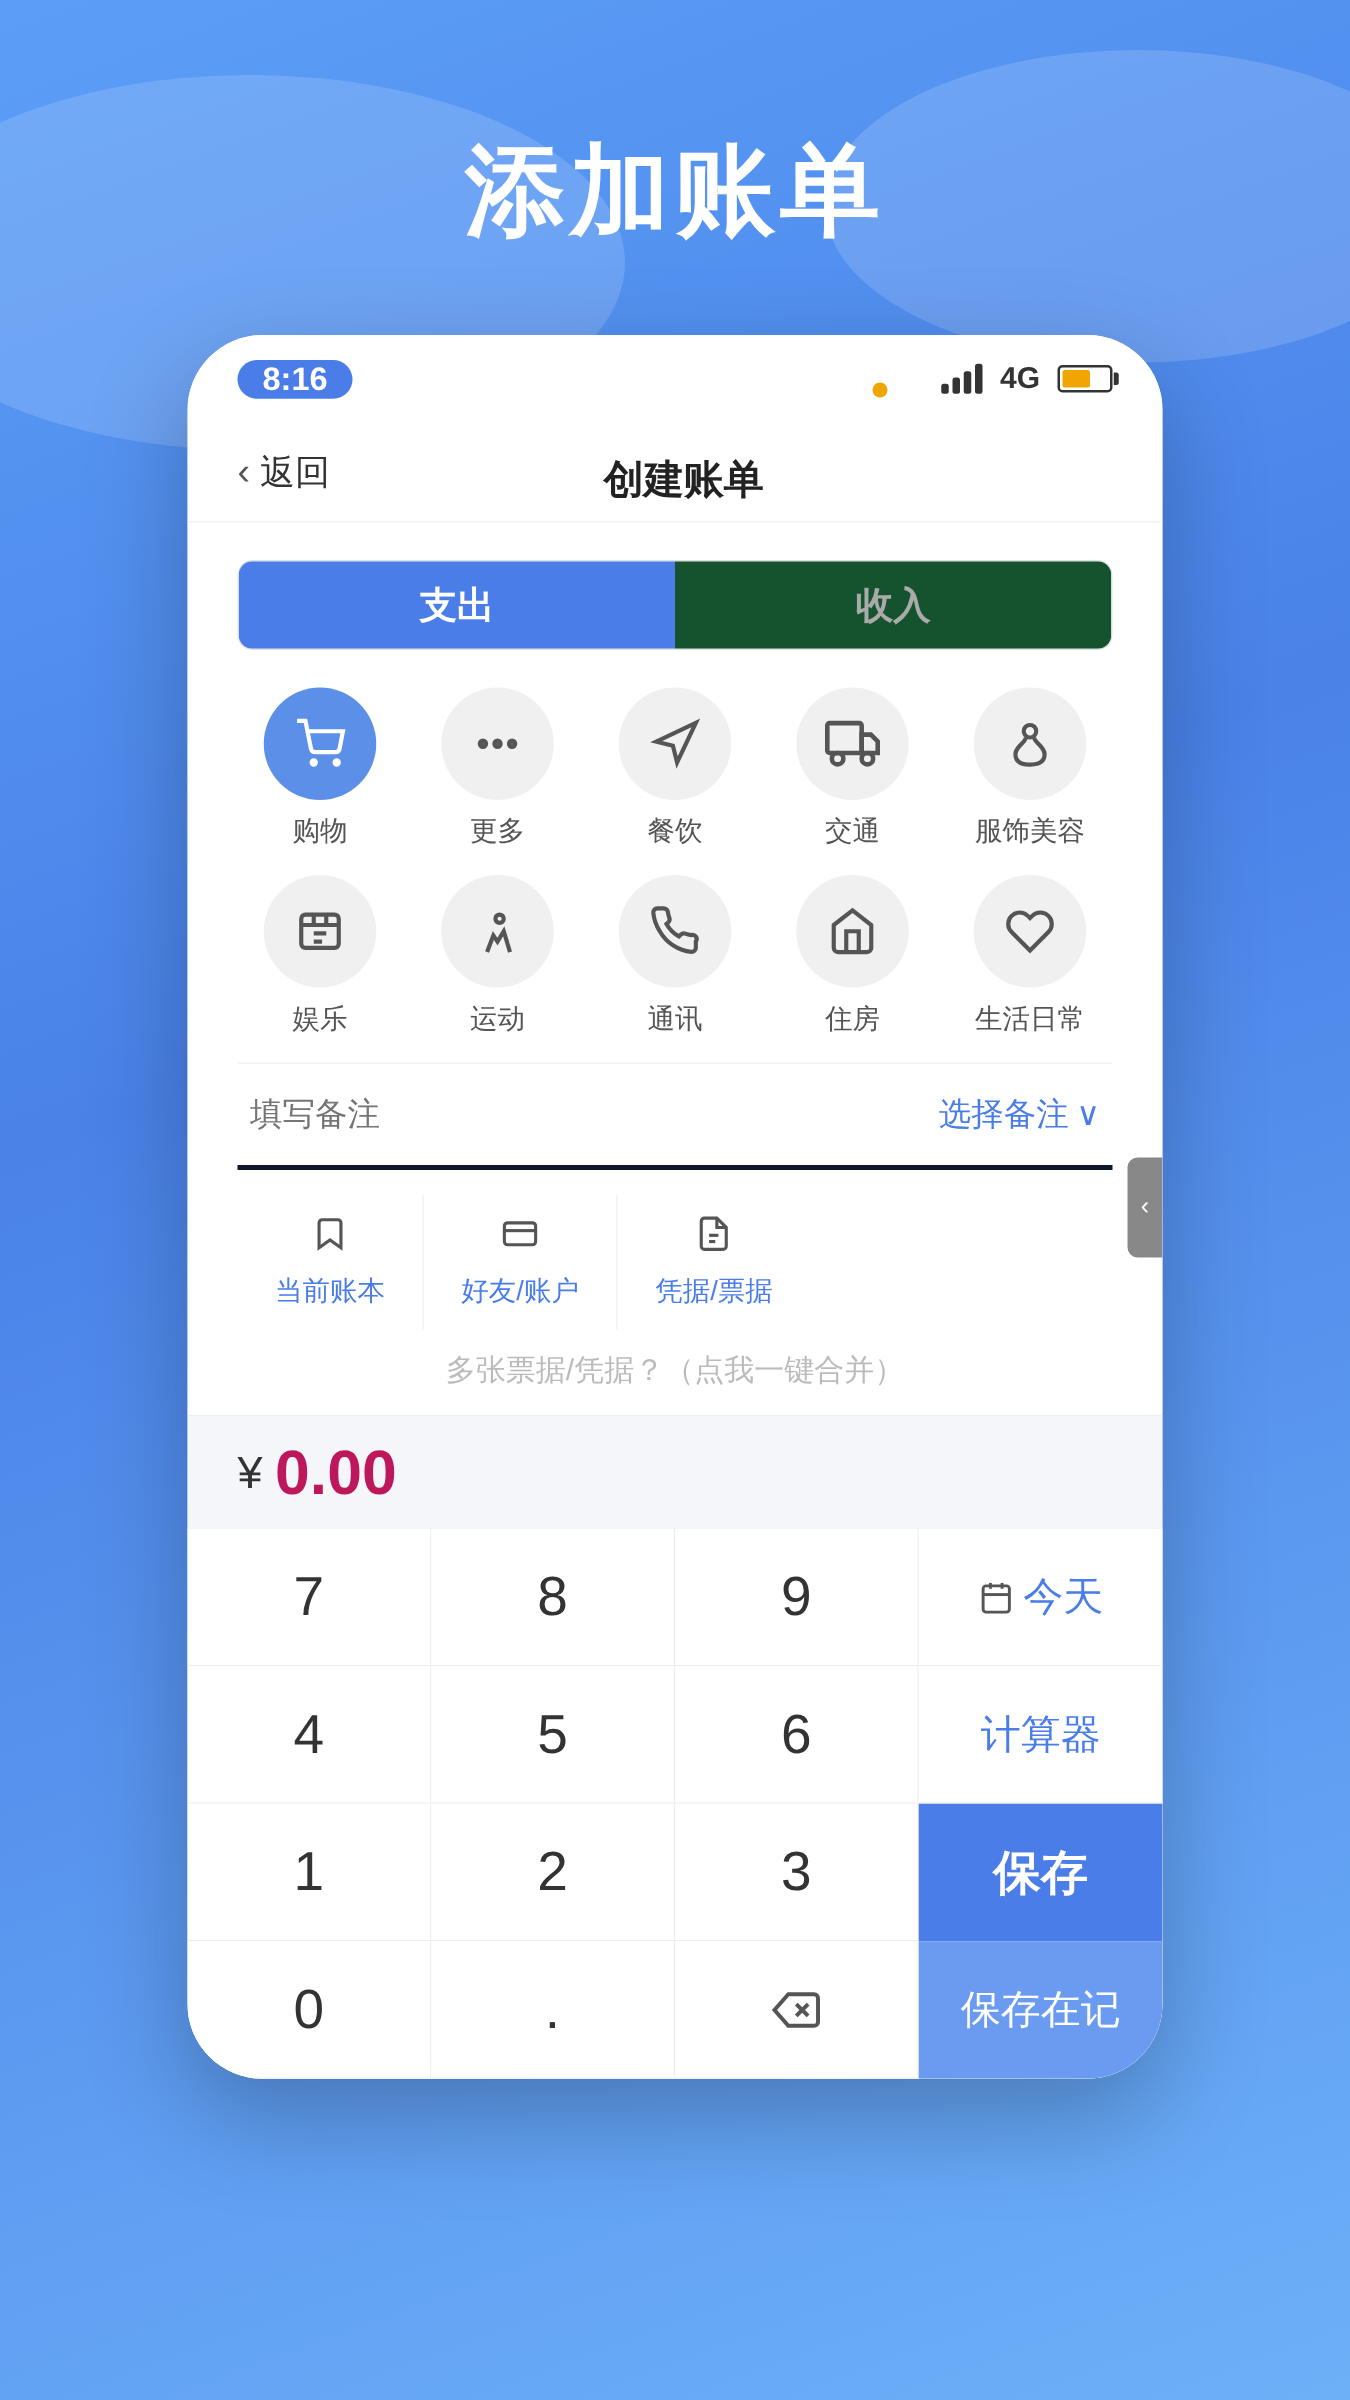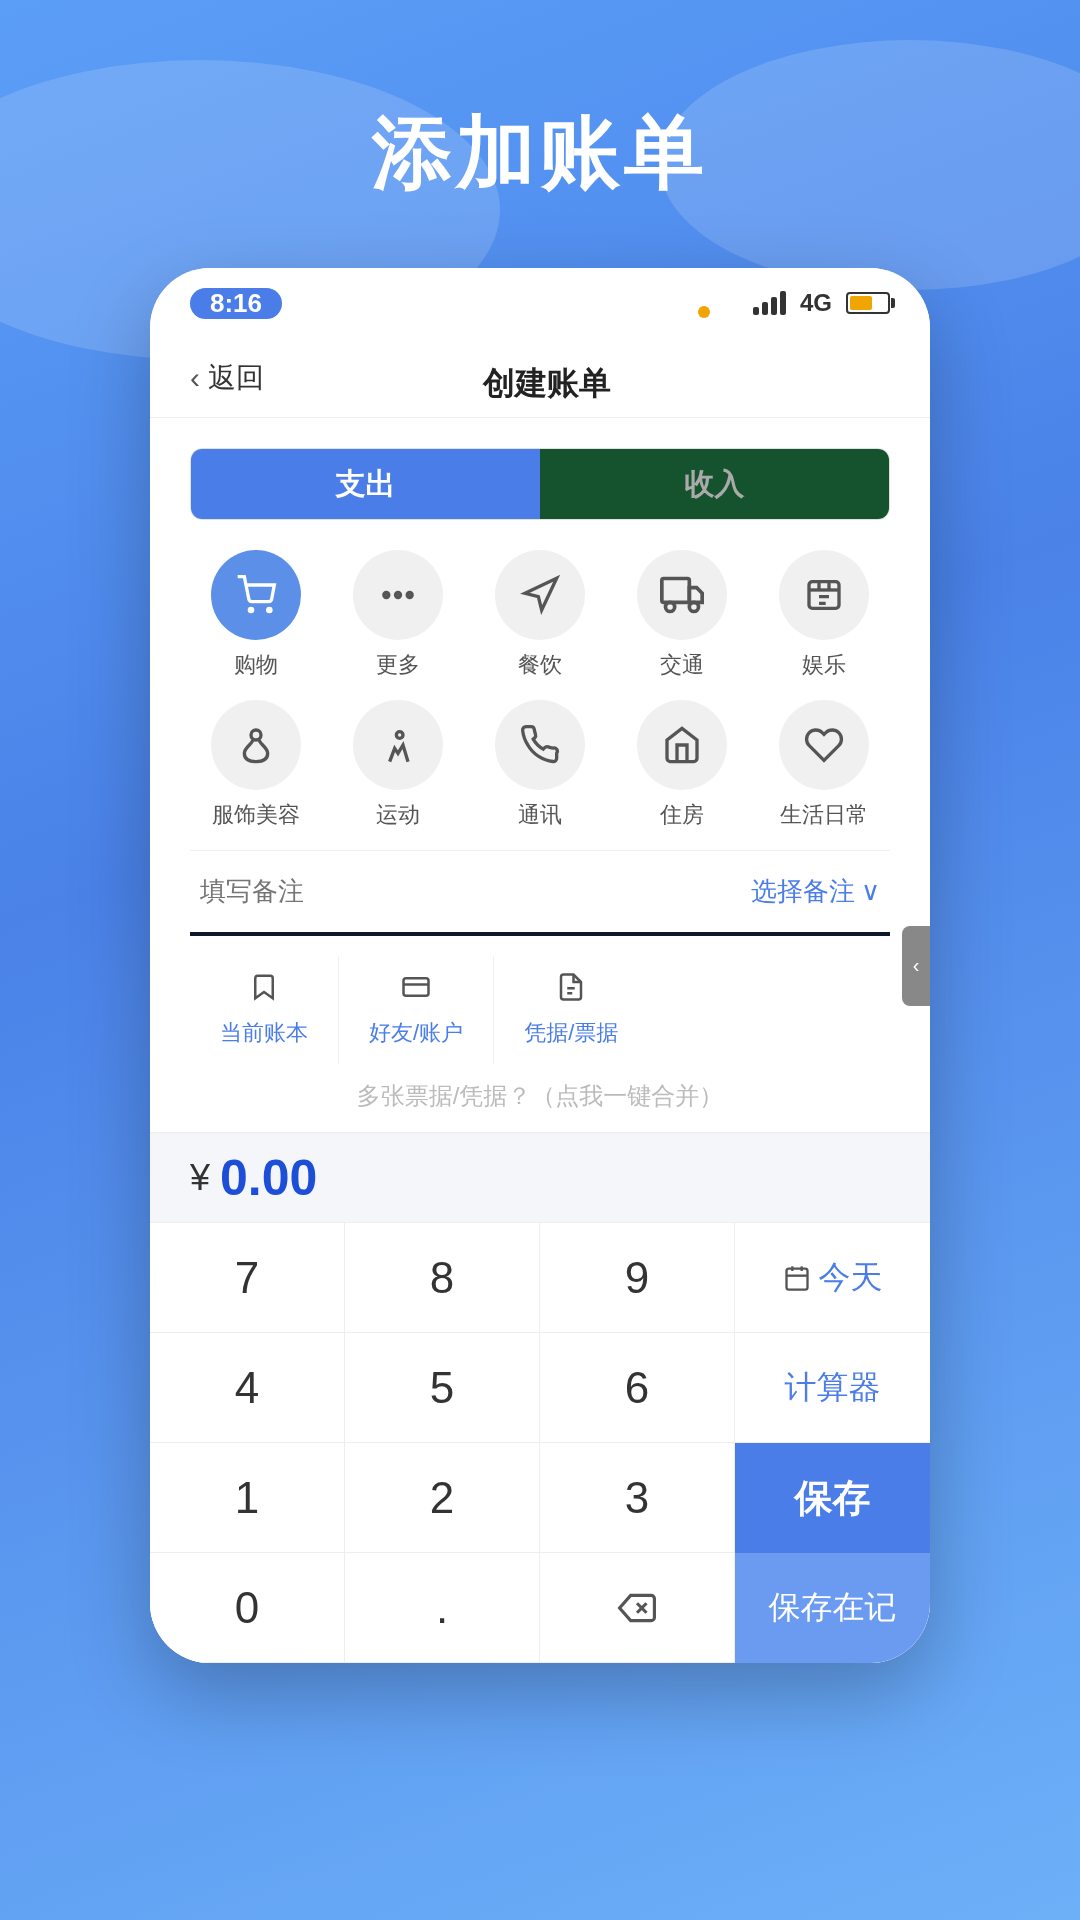--- a/index.html
+++ b/index.html
@@ -347,21 +347,21 @@
 
     .currency-symbol {
       font-size: 36px;
       color: #333;
       margin-right: 10px;
     }
 
     .amount-value {
       font-size: 50px;
       font-weight: 700;
-      color: #1d4ed8;
+      color: #be185d;
     }
 
     
     .numpad {
       background: white;
       display: grid;
       grid-template-columns: repeat(4, 1fr);
       border-top: 1px solid #eee;
     }
 
@@ -518,39 +518,39 @@
             <circle cx="5.5" cy="18.5" r="2.5"></circle>
             <circle cx="18.5" cy="18.5" r="2.5"></circle>
           </svg>
         </div>
         <span class="category-label">交通</span>
       </div>
 
       <div class="category-item">
         <div class="category-icon-wrap">
           <svg width="40" height="40" viewBox="0 0 24 24" stroke="#666" stroke-width="2">
+            <path d="M12 22c-4 0-7-1-7-5 0-2 1.5-3.5 3-5 1-1 2-2 2-3"></path>
+            <path d="M12 22c4 0 7-1 7-5 0-2-1.5-3.5-3-5-1-1-2-2-2-3"></path>
+            <circle cx="12" cy="6" r="3"></circle>
+          </svg>
+        </div>
+        <span class="category-label">服饰美容</span>
+      </div>
+
+      <div class="category-item">
+        <div class="category-icon-wrap">
+          <svg width="40" height="40" viewBox="0 0 24 24" stroke="#666" stroke-width="2">
             <rect x="3" y="4" width="18" height="16" rx="2"></rect>
             <line x1="3" y1="9" x2="21" y2="9"></line>
             <line x1="9" y1="4" x2="9" y2="9"></line>
             <line x1="15" y1="4" x2="15" y2="9"></line>
             <path d="M9 13h6M9 17h4"></path>
           </svg>
         </div>
         <span class="category-label">娱乐</span>
-      </div>
-
-      <div class="category-item">
-        <div class="category-icon-wrap">
-          <svg width="40" height="40" viewBox="0 0 24 24" stroke="#666" stroke-width="2">
-            <path d="M12 22c-4 0-7-1-7-5 0-2 1.5-3.5 3-5 1-1 2-2 2-3"></path>
-            <path d="M12 22c4 0 7-1 7-5 0-2-1.5-3.5-3-5-1-1-2-2-2-3"></path>
-            <circle cx="12" cy="6" r="3"></circle>
-          </svg>
-        </div>
-        <span class="category-label">服饰美容</span>
       </div>
 
       <div class="category-item">
         <div class="category-icon-wrap">
           <svg width="40" height="40" viewBox="0 0 24 24" stroke="#666" stroke-width="2">
             <circle cx="13" cy="6" r="2" fill="none"></circle>
             <path d="M7 22l3-8 2 3 3-5 3 10"></path>
           </svg>
         </div>
         <span class="category-label">运动</span>

